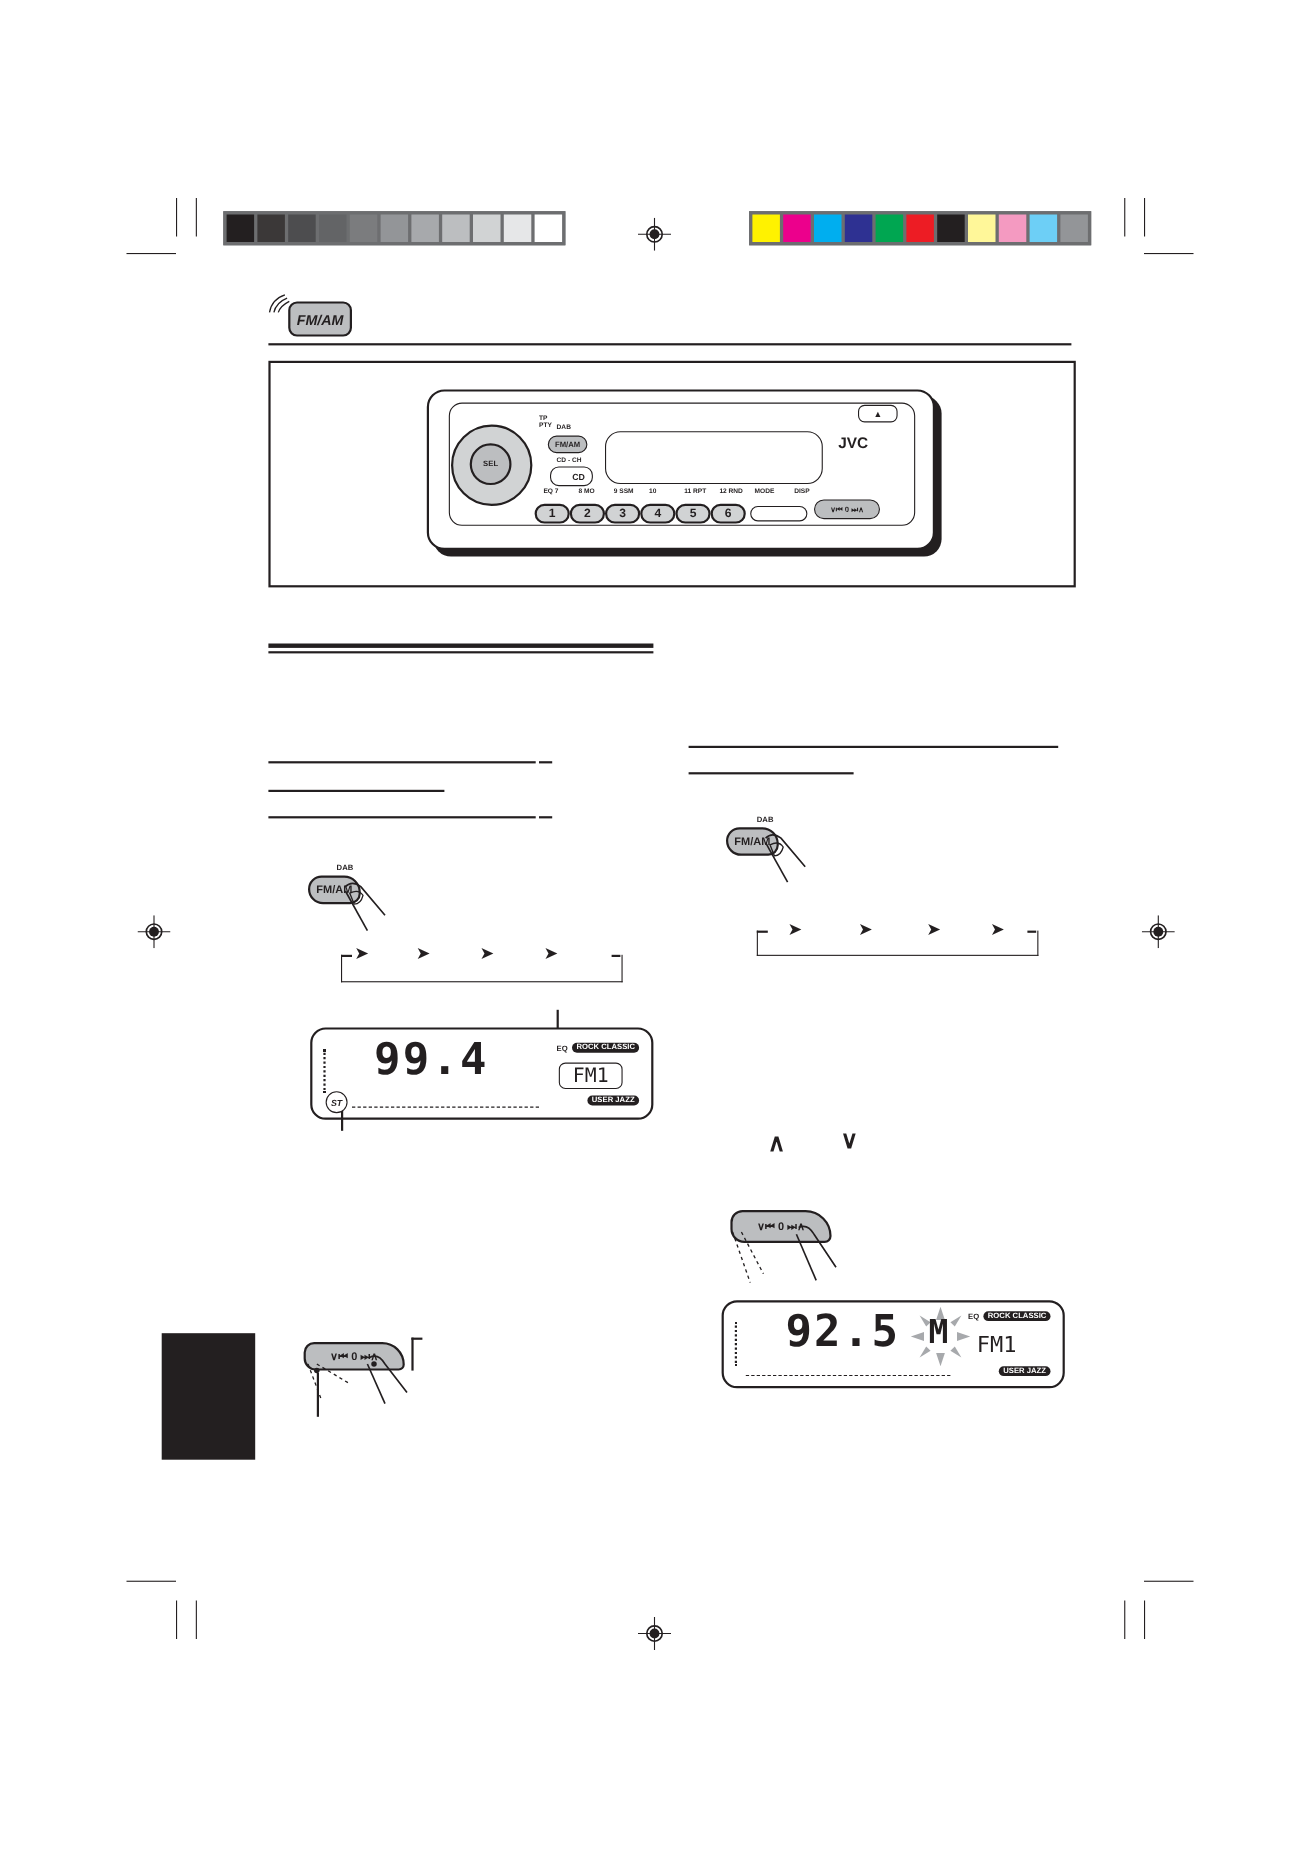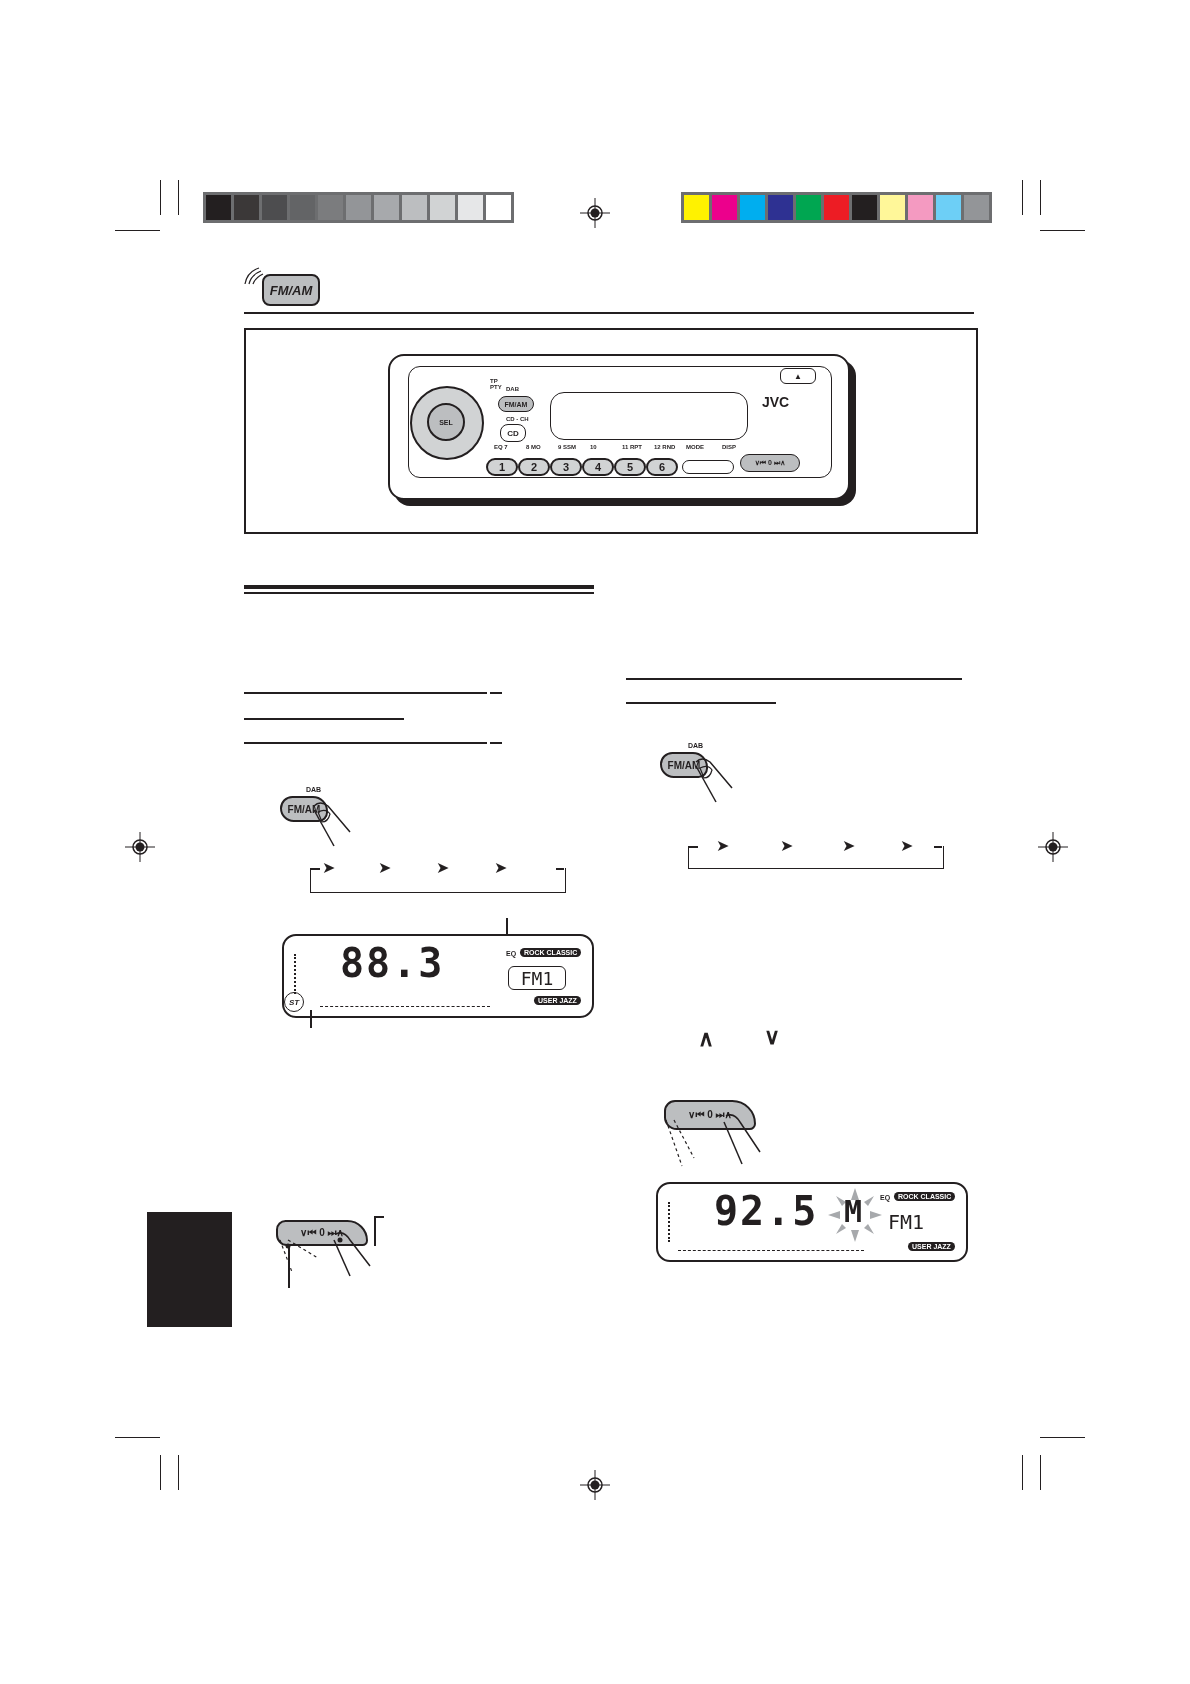--- a/index.html
+++ b/index.html
@@ -115,21 +115,21 @@
   <div class="abs" style="left:20px;top:30px;width:70px;height:70px;border:2px solid #231f20;border-radius:50%;background:#d1d3d4;"></div>
   <div class="abs" style="left:37px;top:47px;width:34px;height:34px;border:2px solid #231f20;border-radius:50%;background:#bcbec0;display:flex;align-items:center;justify-content:center;font-size:7px;font-weight:bold;">
     <span>SEL</span>
   </div>
   <div class="tiny" style="left:116px;top:30px;">DAB</div>
   <div class="tiny" style="left:100px;top:22px;width:14px;">TP PTY</div>
   <div class="abs" style="left:108px;top:40px;width:34px;height:14px;border:1.5px solid #231f20;border-radius:8px;background:#bcbec0;font-size:7px;font-weight:bold;display:flex;align-items:center;justify-content:center;">
     <span>FM/AM</span>
   </div>
   <div class="tiny" style="left:116px;top:60px;">CD - CH</div>
-  <div class="abs" style="left:110px;top:68px;width:24px;height:16px;border:1.5px solid #231f20;border-radius:8px;font-size:8px;font-weight:bold;display:flex;align-items:center;justify-content:center;">
+  <div class="abs" style="left:110px;top:68px;width:24px;height:16px;border:1.5px solid #231f20;border-radius:8px;font-size:8px;font-weight:bold;display:flex;align-items:center;justify-content:center;padding-left:13px;">
     <span>CD</span>
   </div>
 
   <div class="abs" style="left:160px;top:36px;width:196px;height:46px;border:1.5px solid #231f20;border-radius:14px;"></div>
   <div class="abs" style="left:372px;top:38px;font-size:14px;font-weight:bold;">JVC</div>
   <div class="abs" style="left:390px;top:12px;width:34px;height:14px;border:1.5px solid #231f20;border-radius:6px;font-size:8px;display:flex;align-items:center;justify-content:center;">
     <span>▲</span>
   </div>
 
   <div id="preset-labels">
@@ -180,23 +180,23 @@
 <div class="abs" style="left:556px;top:868px;width:8px;height:1.5px;background:#231f20;"></div>
 <span class="arrow" style="left:322px;top:860px;">➤</span>
 <span class="arrow" style="left:378px;top:860px;">➤</span>
 <span class="arrow" style="left:436px;top:860px;">➤</span>
 <span class="arrow" style="left:494px;top:860px;">➤</span>
 
 <div class="callout" style="left:506px;top:918px;width:1.5px;height:56px;"></div>
 <div class="callout" style="left:506px;top:974px;width:20px;height:1.5px;"></div>
 
 <div class="lcd" style="left:282px;top:934px;width:308px;height:80px;">
-  <div class="seg" style="left:56px;top:4px;font-size:40px;">88.3</div>
+  <div class="seg" style="left:56px;top:4px;font-size:40px;">99.4</div>
   <div class="abs" style="left:10px;top:18px;width:2px;height:40px;border-left:2px dotted #231f20;"></div>
-  <div class="abs" style="left:0;top:56px;width:18px;height:18px;border:1.5px solid #231f20;border-radius:50%;font-size:8px;font-weight:bold;font-style:italic;display:flex;align-items:center;justify-content:center;text-align:right;">
+  <div class="abs" style="left:12px;top:56px;width:18px;height:18px;border:1.5px solid #231f20;border-radius:50%;font-size:8px;font-weight:bold;font-style:italic;display:flex;align-items:center;justify-content:center;text-align:right;">
     <span>ST</span>
   </div>
   <div class="abs" style="left:36px;top:70px;width:170px;border-top:1.5px dashed #231f20;"></div>
   <div class="abs" style="left:222px;top:14px;font-size:7px;font-weight:bold;">EQ</div>
   <div class="lcd-label" style="left:236px;top:12px;">ROCK CLASSIC</div>
   <div class="abs" style="left:224px;top:30px;width:56px;height:22px;border:1.5px solid #231f20;border-radius:6px;font-family:'DejaVu Sans Mono',monospace;font-size:18px;display:flex;align-items:center;justify-content:center;">
     <span>FM1</span>
   </div>
   <div class="lcd-label" style="left:250px;top:60px;">USER JAZZ</div>
 </div>

